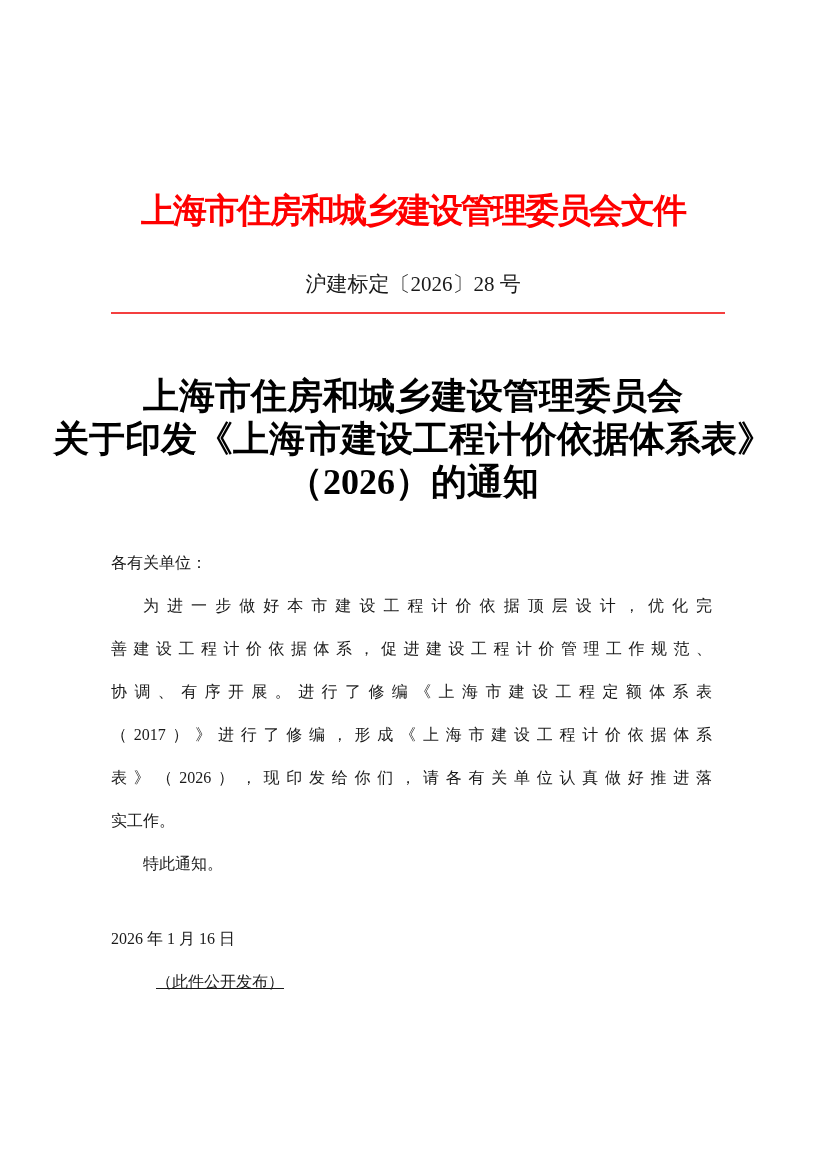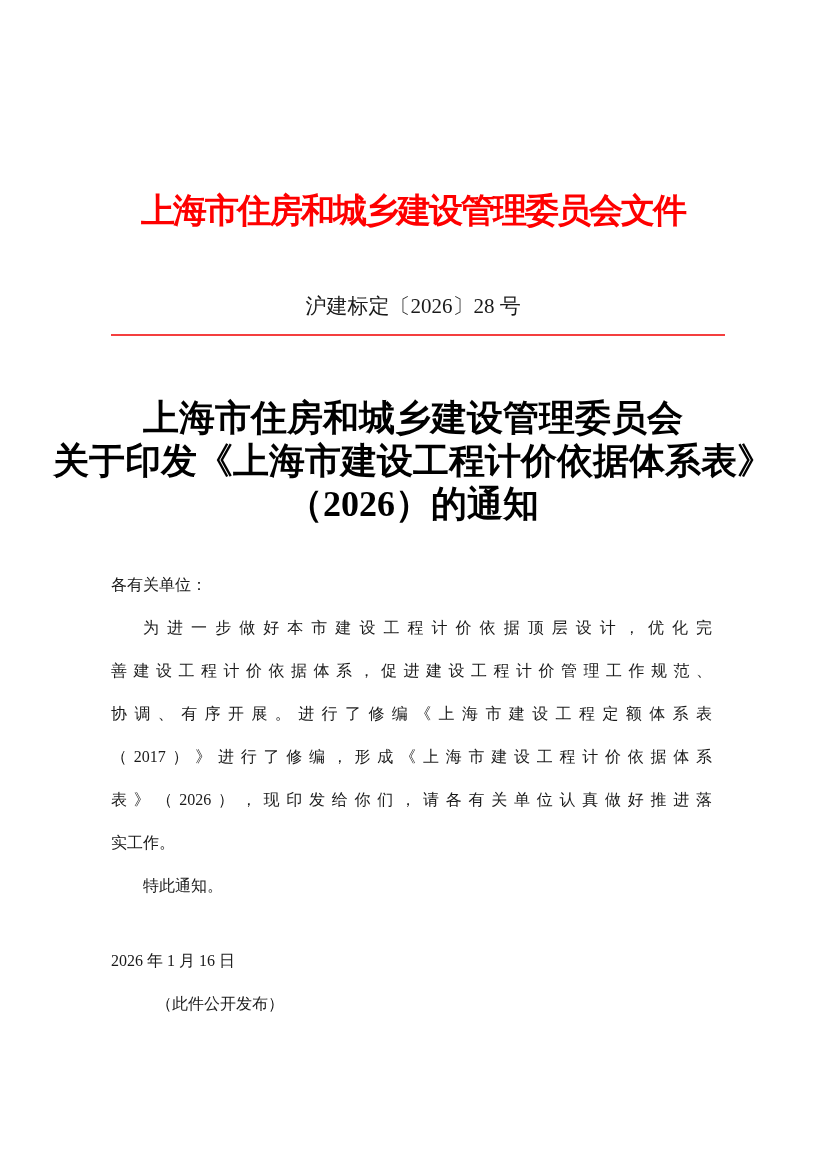--- a/index.html
+++ b/index.html
@@ -22,21 +22,21 @@
     text-align: center;
     font-size: 34px;
     line-height: 41px;
     font-weight: bold;
     letter-spacing: -2px;
     color: #fe0000;
     white-space: nowrap;
   }
   
   .doc-number {
-    margin-top: 61px;
+    margin-top: 39px;
     text-align: center;
     font-size: 21px;
     line-height: 28px;
     color: #1a1a1a;
     white-space: nowrap;
   }
   
   .divider {
     margin: 14px 0 0 111px;
     width: 614px;
@@ -71,20 +71,21 @@
     text-indent: 2em;
   }
   .date-line {
     margin-top: 32px;
     padding-right: 77px;
     white-space: nowrap;
   }
   .publish-note {
     padding-left: 45px;
     white-space: nowrap;
+    text-decoration: underline;
   }
 </style>
 </head>
 <body>
 
 <div class="page">
 
   <div class="header-line" style="color: rgb(254, 0, 0);">上海市住房和城乡建设管理委员会文件</div>
 
   <div class="doc-number">沪建标定〔2026〕28 号</div>

